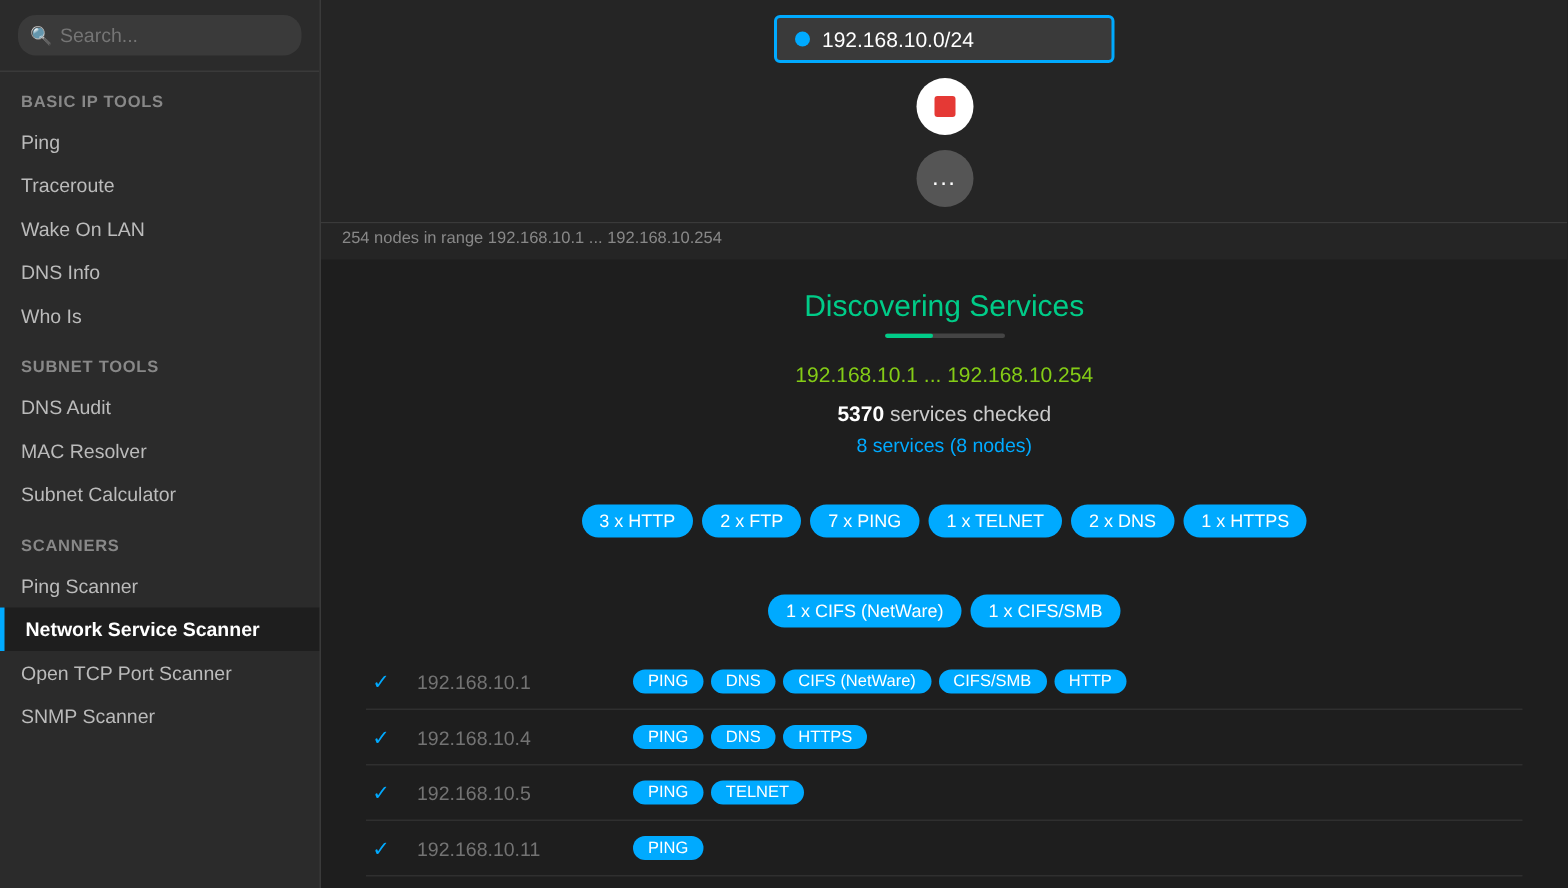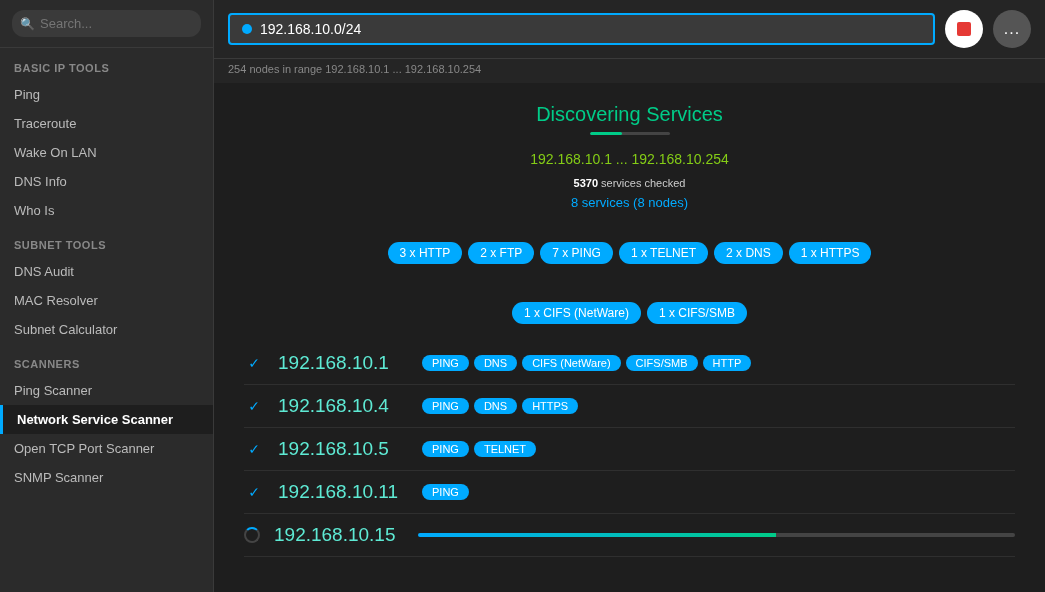--- a/index.html
+++ b/index.html
@@ -89,20 +89,21 @@
     }
 
     
     .topbar {
       display: flex;
       align-items: center;
       padding: 10px 14px;
       gap: 10px;
       background: #252525;
       border-bottom: 1px solid #3a3a3a;
+      flex-direction: column;
     }
 
     .address-bar {
       flex: 1;
       display: flex;
       align-items: center;
       background: #3a3a3a;
       border: 2px solid #00aaff;
       border-radius: 4px;
       padding: 6px 12px;
@@ -202,21 +203,21 @@
 
     .ip-range-text {
       text-align: center;
       color: #84cc16;
       font-size: 14px;
       margin-bottom: 10px;
     }
 
     .services-checked {
       text-align: center;
-      font-size: 11px;
+      font-size: 14px;
       color: #ccc;
       margin-bottom: 6px;
     }
 
     .services-checked strong {
       color: #fff;
       font-weight: 700;
     }
 
     .services-nodes {
@@ -272,22 +273,22 @@
       border-radius: 50%;
       animation: spin 1s linear infinite;
       flex-shrink: 0;
     }
 
     @keyframes spin {
       to { transform: rotate(360deg); }
     }
 
     .result-ip {
-      font-size: 19px;
-      color: #5eead4;
+      font-size: 13px;
+      color: #737373;
       width: 130px;
       flex-shrink: 0;
     }
 
     .result-tags {
       display: flex;
       gap: 5px;
       flex-wrap: wrap;
     }
 

